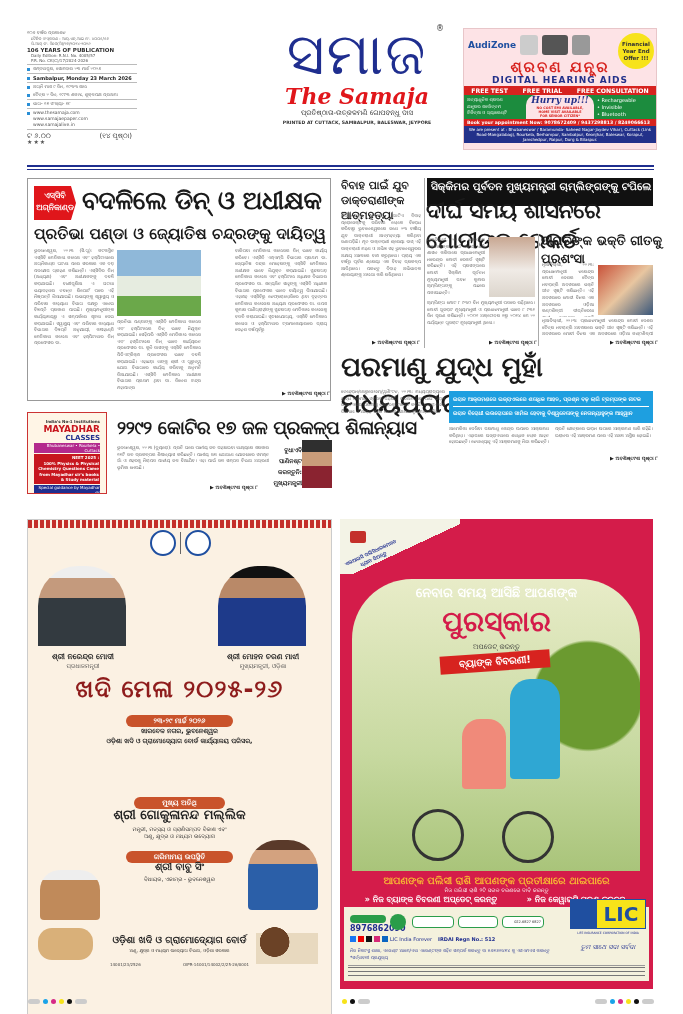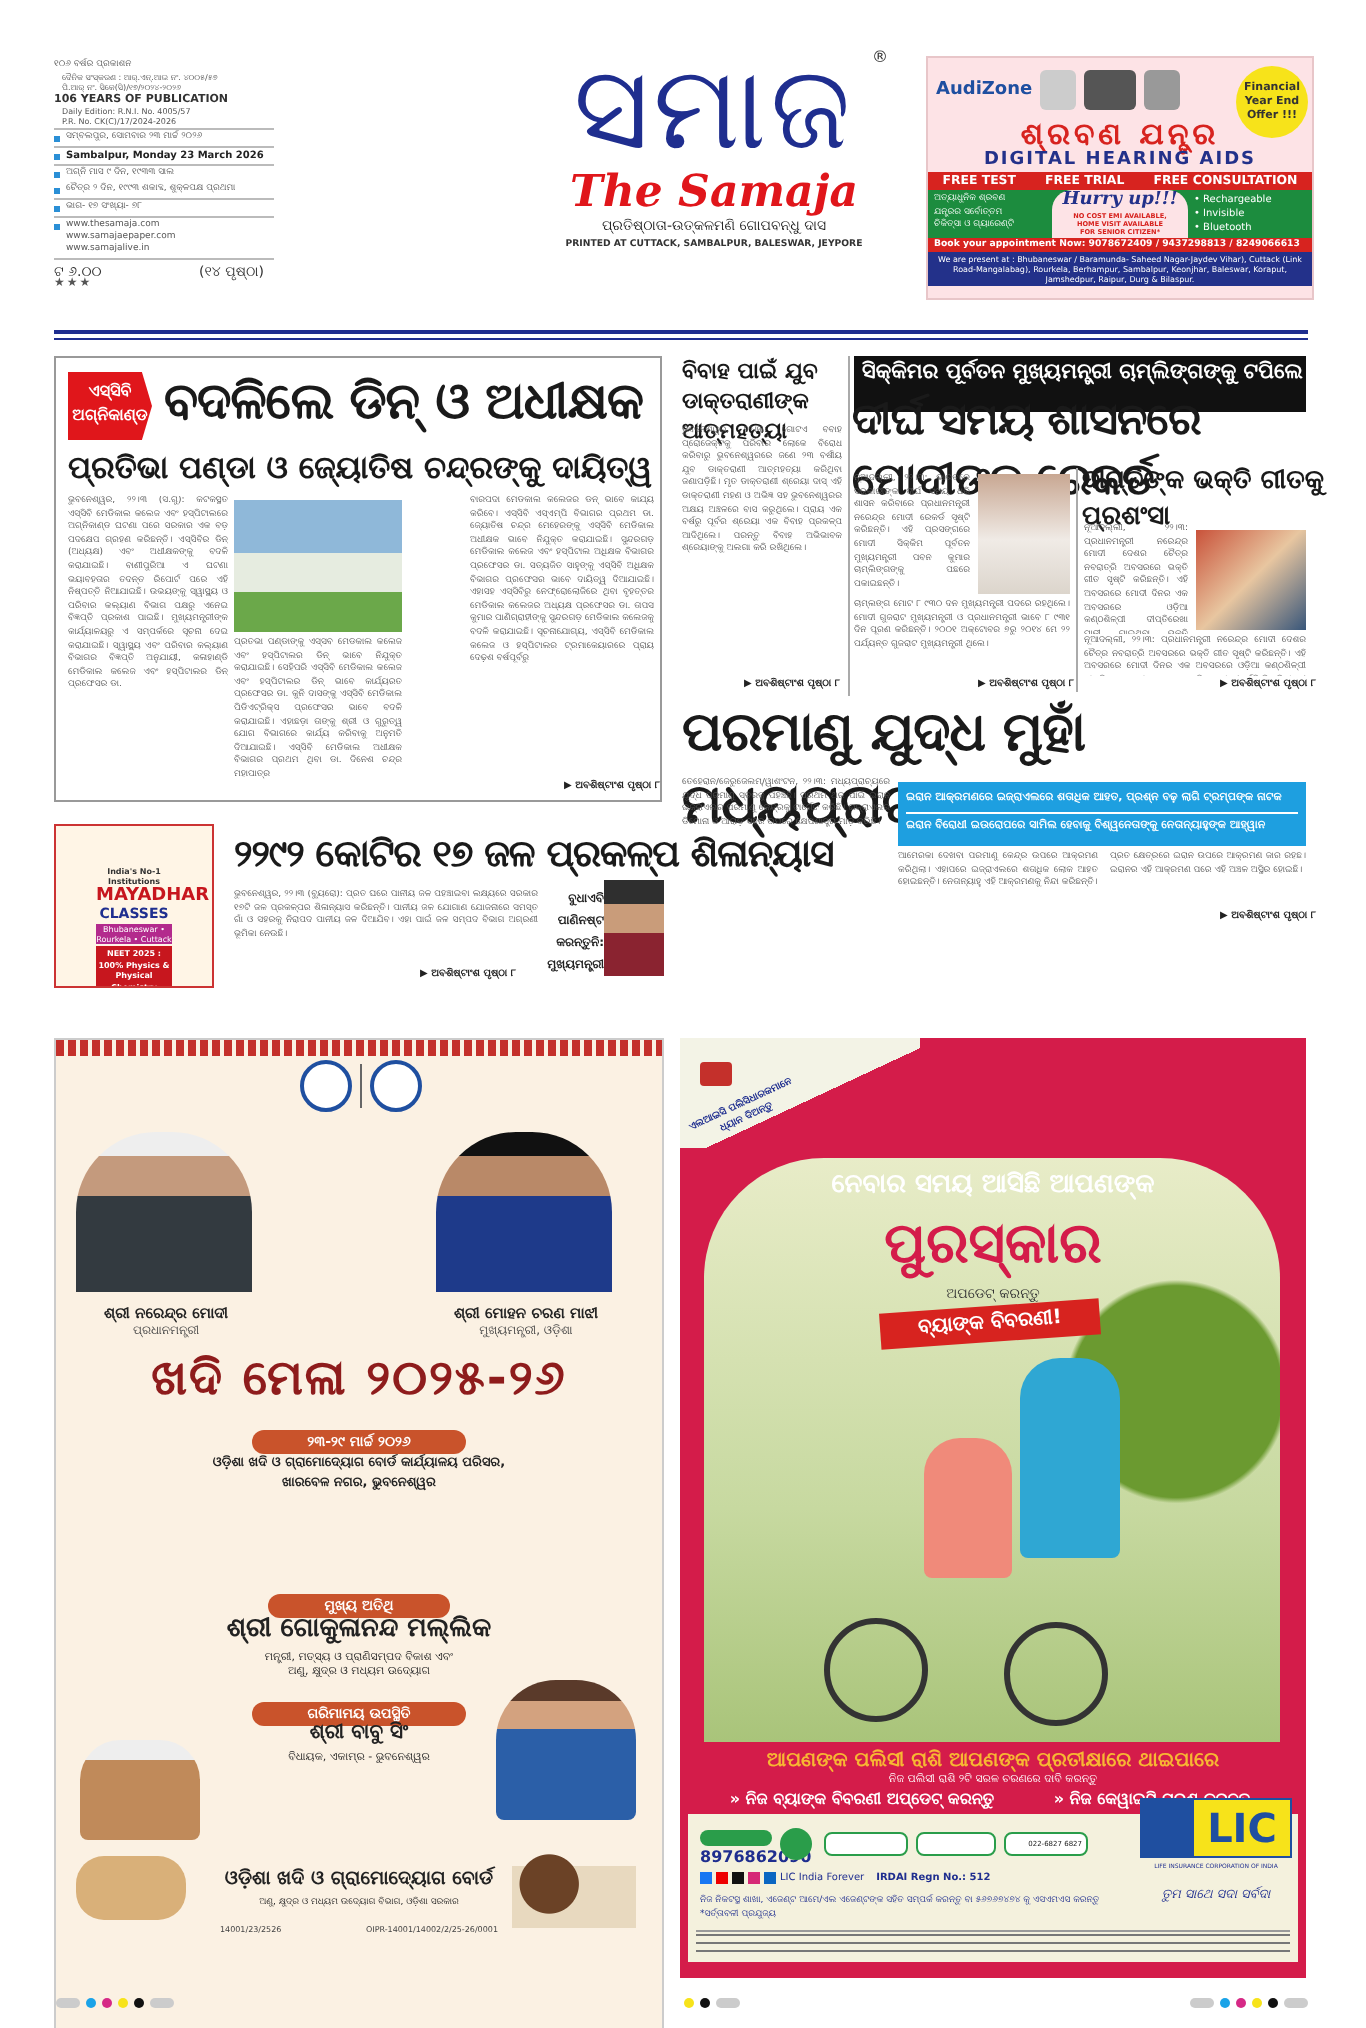--- a/index.html
+++ b/index.html
@@ -53,21 +53,21 @@
 .h2side{left:341px;top:178px;width:90px;font-size:11px;font-weight:bold;line-height:15px;color:#1a1a1a}
 .blackbar{left:427px;top:178px;width:226px;height:28px;background:#111;color:#fff;font-size:10.5px;font-weight:bold;line-height:17px;padding-left:4px}
 .h2big{left:426px;top:196px;font-size:22px;font-weight:bold;color:#1a1a1a;line-height:30px;letter-spacing:-0.5px}
 .h3{left:541px;top:232px;font-size:13px;font-weight:bold;color:#1a1a1a;line-height:18px}
 .modi{left:489px;top:237px;width:46px;height:60px;background:linear-gradient(#c8a792,#f0ebe6 55%,#dcd5cc)}
 .goddess{left:598px;top:265px;width:55px;height:50px;background:linear-gradient(135deg,#c9523a,#e8c6a0 50%,#38567a)}
 .h4{left:341px;top:349px;font-size:27px;font-weight:bold;color:#1a1a1a;line-height:36px;letter-spacing:-0.5px}
 .bluebox{left:449px;top:391px;width:204px;height:32px;background:#1e9fe0;color:#fff;font-size:5.5px;font-weight:bold;padding:2px 4px;line-height:13px}
 .bluebox div:first-child{border-bottom:0.5px solid #fff}
 
-.maya{left:27px;top:412px;width:80px;height:82px;border:1px solid #c33;background:#fff5e6;text-align:center;padding:20px;font-size:4px;line-height:5px;overflow:hidden}
+.maya{left:27px;top:412px;width:80px;height:82px;border:1px solid #c33;background:#fff5e6;text-align:right;padding:6px;font-size:4px;line-height:5px;overflow:hidden}
 .maya .m1{font-size:4px;color:#333;font-weight:bold}
 .maya .m2{font-size:9px;font-weight:bold;color:#c7161e;line-height:10px}
 .maya .m3{font-size:7px;font-weight:bold;color:#1f2e8f;line-height:8px}
 .maya .m4{background:#b32a8d;color:#fff;font-size:4px;margin:1px 0}
 .maya .m5{background:#c7161e;color:#fff;font-size:4px;font-weight:bold;padding:1px;line-height:5.5px}
 .maya .m6{background:#1f2e8f;color:#fff;margin-top:1px}
 .maya .m7{font-weight:bold;color:#c7161e;font-size:5px}
 .h5{left:117px;top:416px;font-size:18.5px;font-weight:bold;color:#1a1a1a;line-height:24px;letter-spacing:-0.5px}
 .cm-cap{left:272px;top:444px;width:30px;font-size:6px;font-weight:bold;line-height:11px;text-align:right}
 .cm{left:302px;top:440px;width:30px;height:48px;background:linear-gradient(#2f2f2f 0 25%,#c99c7a 25% 55%,#8a2330 55%)}
@@ -265,22 +265,22 @@
     <div>ଶ୍ରୀ ନରେନ୍ଦ୍ର ମୋଦୀ</div>
     <div class="s">ପ୍ରଧାନମନ୍ତ୍ରୀ</div>
   </div>
   <div class="cap" style="left:180px;top:132px">
     <div>ଶ୍ରୀ ମୋହନ ଚରଣ ମାଝୀ</div>
     <div class="s">ମୁଖ୍ୟମନ୍ତ୍ରୀ, ଓଡ଼ିଶା</div>
   </div>
   <div class="title" style="top:155px">ଖଦି ମେଳା ୨୦୨୫-୨୬</div>
   <div class="center" style="top:188px"><span class="pill">୨୩-୨୯ ମାର୍ଚ୍ଚ ୨୦୨୬</span></div>
   <div class="center" style="top:206px;font-size:6.5px;font-weight:bold;line-height:10px">
+    <div>ଖାରବେଳ ନଗର, ଭୁବନେଶ୍ୱର</div>
     <div>ଓଡ଼ିଶା ଖଦି ଓ ଗ୍ରାମୋଦ୍ୟୋଗ ବୋର୍ଡ କାର୍ଯ୍ୟାଳୟ ପରିସର,</div>
-    <div>ଖାରବେଳ ନଗର, ଭୁବନେଶ୍ୱର</div>
   </div>
   <div class="center" style="top:270px"><span class="pill">ମୁଖ୍ୟ ଅତିଥି</span></div>
   <div class="center" style="top:287px;font-size:13px;font-weight:bold">ଶ୍ରୀ ଗୋକୁଳାନନ୍ଦ ମଲ୍ଲିକ</div>
   <div class="center" style="top:306px;font-size:5.5px;line-height:7px">
     <div>ମନ୍ତ୍ରୀ, ମତ୍ସ୍ୟ ଓ ପ୍ରାଣିସମ୍ପଦ ବିକାଶ ଏବଂ</div>
     <div>ଅଣୁ, କ୍ଷୁଦ୍ର ଓ ମଧ୍ୟମ ଉଦ୍ୟୋଗ</div>
   </div>
   <div class="center" style="top:324px"><span class="pill">ଗରିମାମୟ ଉପସ୍ଥିତି</span></div>
   <div class="center" style="top:341px;font-size:10px;font-weight:bold">ଶ୍ରୀ ବାବୁ ସିଂ</div>
   <div class="center" style="top:356px;font-size:5.5px">ବିଧାୟକ, ଏକାମ୍ର - ଭୁବନେଶ୍ୱର</div>

